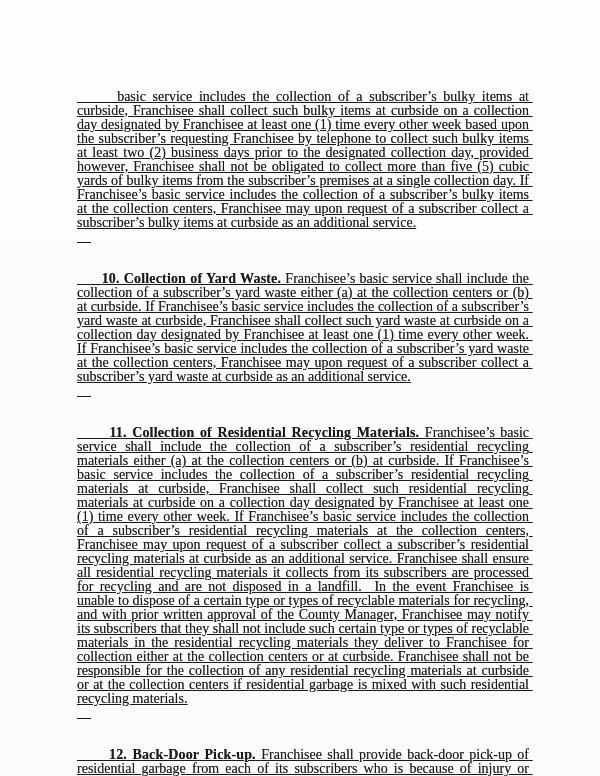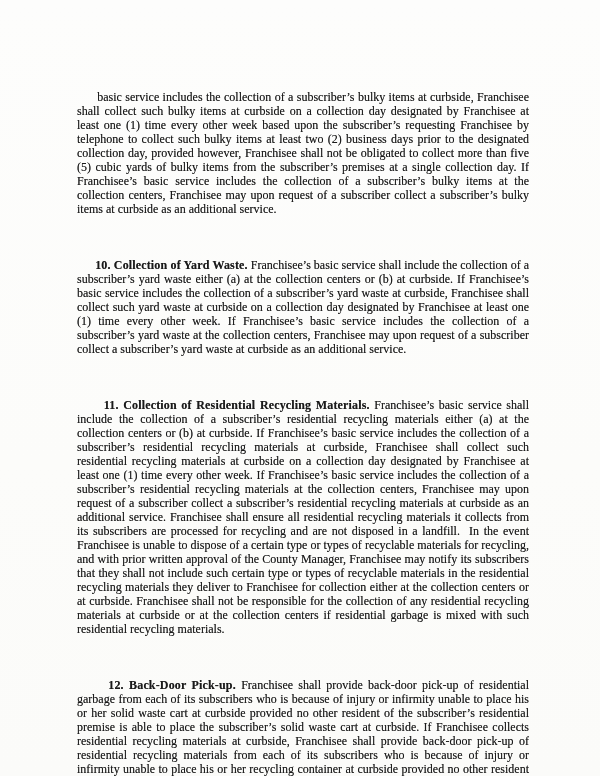--- a/index.html
+++ b/index.html
@@ -17,26 +17,27 @@
     color: #181818;
   }
   .text-block {
     position: absolute;
     left: 77px;
     top: 76px;
     width: 456px;
   }
   .para {
     margin: 0 4px 14px 0;
-    font-size: 12px;
+    font-size: 14px;
     line-height: 14px;
     text-align: justify;
     white-space: pre-wrap;
     color: #1a1a1a;
     text-shadow: 0 0 0.45px rgba(20,20,20,0.55);
+    text-decoration: underline;
   }
   .para b {
     font-weight: bold;
     letter-spacing: 0.15px;
   }
   .para b:not(:empty)::after {
     content: " ";
   }
 </style>
 </head>

